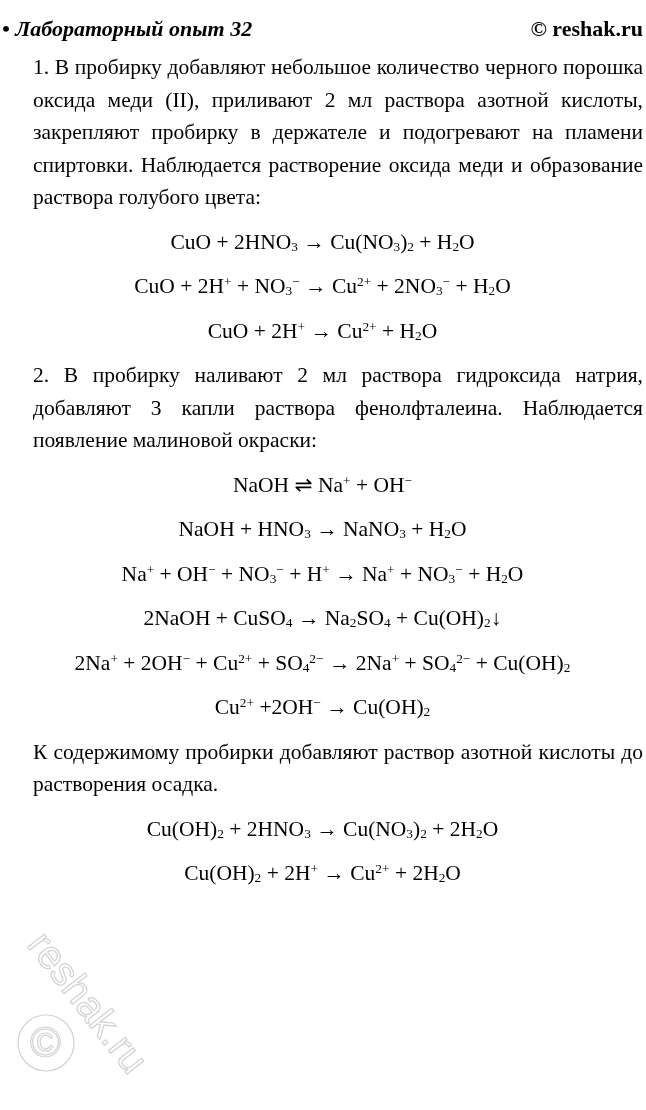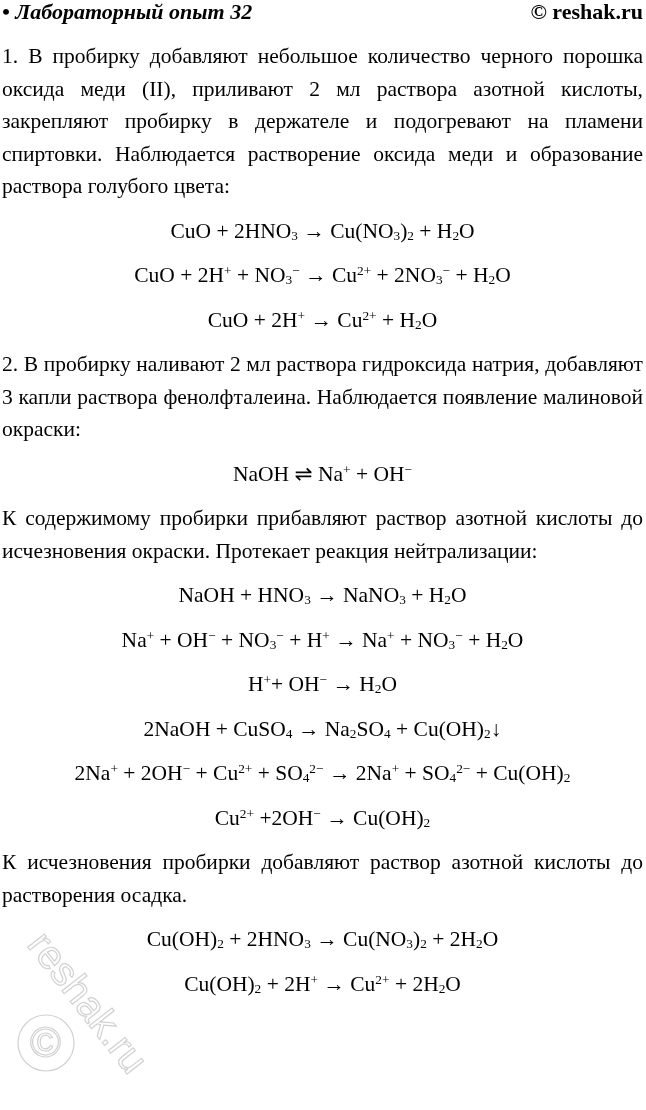--- a/index.html
+++ b/index.html
@@ -13,34 +13,35 @@
     }
     .page {
       position: absolute;
       left: 2px;
       top: 0;
       width: 641px;
     }
     .header {
       display: flex;
       justify-content: space-between;
-      align-items: flex-start;
+      align-items: flex-end;
       height: 30px;
       font-size: 22px;
       line-height: 24px;
       margin-bottom: 10px;
+      margin-top: 11px;
     }
     .header-title { font-weight: bold; font-style: italic; }
     .header-copy { font-weight: bold; }
     .block {
       font-size: 21.5px;
       line-height: 32.5px;
       margin: 0 0 12px 0;
     }
-    .para { text-align: justify; text-align-last: left; }
+    .para { text-align: justify; text-align-last: left; margin-left: 31px; }
     .eq { white-space: nowrap; text-align: center; }
     sub, sup { font-size: 62%; line-height: 0; }
     sub { vertical-align: -0.18em; }
     sup { vertical-align: 0.55em; }
     .watermark {
       position: absolute;
       left: 8px;
       top: 925px;
       width: 150px;
       height: 180px;
@@ -56,28 +57,26 @@
     <span class="header-title"><span>•</span> <span>Лабораторный опыт 32</span></span>
     <span class="header-copy">© reshak.ru</span>
   </div>
   <div id="content">
       <div class="block para">1. В пробирку добавляют небольшое количество черного порошка оксида меди (II), приливают 2 мл раствора азотной кислоты, закрепляют пробирку в держателе и подогревают на пламени спиртовки. Наблюдается растворение оксида меди и образование раствора голубого цвета:</div>
       <div class="block eq">CuO + 2HNO<sub>3</sub> → Cu(NO<sub>3</sub>)<sub>2</sub> + H<sub>2</sub>O</div>
       <div class="block eq">CuO + 2H<sup>+</sup> + NO<sub>3</sub><sup>−</sup> → Cu<sup>2+</sup> + 2NO<sub>3</sub><sup>−</sup> + H<sub>2</sub>O</div>
       <div class="block eq">CuO + 2H<sup>+</sup> → Cu<sup>2+</sup> + H<sub>2</sub>O</div>
       <div class="block para">2. В пробирку наливают 2 мл раствора гидроксида натрия, добавляют 3 капли раствора фенолфталеина. Наблюдается появление малиновой окраски:</div>
       <div class="block eq">NaOH ⇌ Na<sup>+</sup> + OH<sup>−</sup></div>
-      <div class="block para">К содержимому пробирки прибавляют раствор азотной кислоты до исчезновения окраски. Протекает реакция нейтрализации:</div>
       <div class="block eq">NaOH + HNO<sub>3</sub> → NaNO<sub>3</sub> + H<sub>2</sub>O</div>
       <div class="block eq">Na<sup>+</sup> + OH<sup>−</sup> + NO<sub>3</sub><sup>−</sup> + H<sup>+</sup> → Na<sup>+</sup> + NO<sub>3</sub><sup>−</sup> + H<sub>2</sub>O</div>
-      <div class="block eq">H<sup>+</sup>+ OH<sup>−</sup> → H<sub>2</sub>O</div>
       <div class="block eq">2NaOH + CuSO<sub>4</sub> → Na<sub>2</sub>SO<sub>4</sub> + Cu(OH)<sub>2</sub>↓</div>
       <div class="block eq">2Na<sup>+</sup> + 2OH<sup>−</sup> + Cu<sup>2+</sup> + SO<sub>4</sub><sup>2−</sup> → 2Na<sup>+</sup> + SO<sub>4</sub><sup>2−</sup> + Cu(OH)<sub>2</sub></div>
       <div class="block eq">Cu<sup>2+</sup> +2OH<sup>−</sup> → Cu(OH)<sub>2</sub></div>
-      <div class="block para">К исчезновения пробирки добавляют раствор азотной кислоты до растворения осадка.</div>
+      <div class="block para">К содержимому пробирки добавляют раствор азотной кислоты до растворения осадка.</div>
       <div class="block eq">Cu(OH)<sub>2</sub> + 2HNO<sub>3</sub> → Cu(NO<sub>3</sub>)<sub>2</sub> + 2H<sub>2</sub>O</div>
       <div class="block eq">Cu(OH)<sub>2</sub> + 2H<sup>+</sup> → Cu<sup>2+</sup> + 2H<sub>2</sub>O</div>
     </div>
 </div>
 
 <svg class="watermark" viewBox="0 0 150 180">
   <g fill="none" stroke="#9a9a9a" stroke-width="1.2">
     <circle cx="38" cy="118" r="28"></circle>
     <text x="22" y="132" font-size="42" font-family="Liberation Sans, sans-serif">©</text>
   </g>

